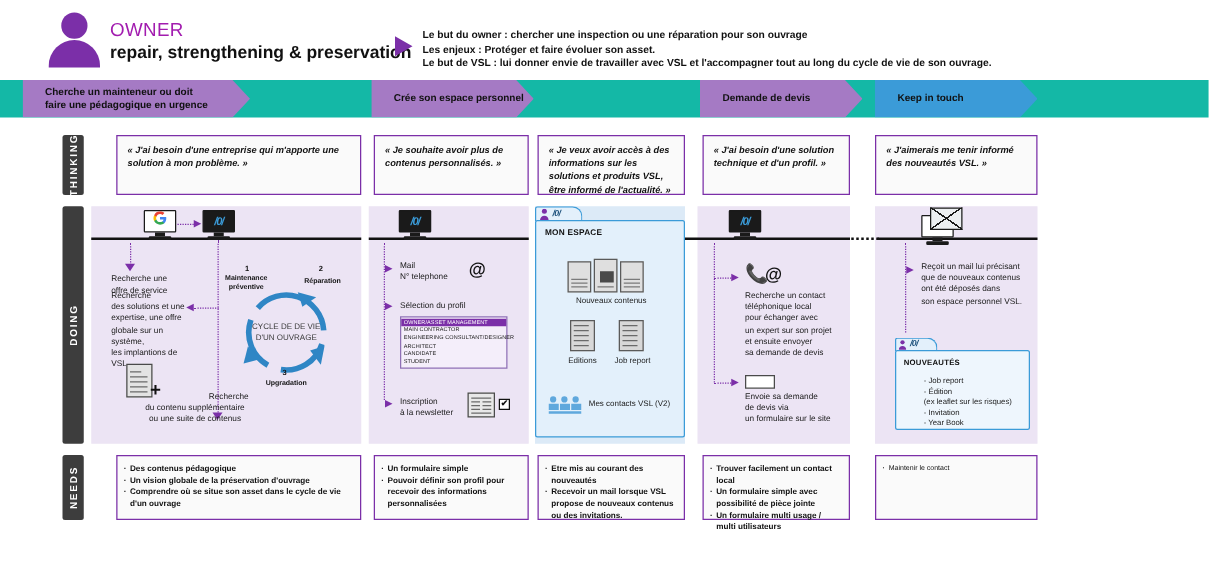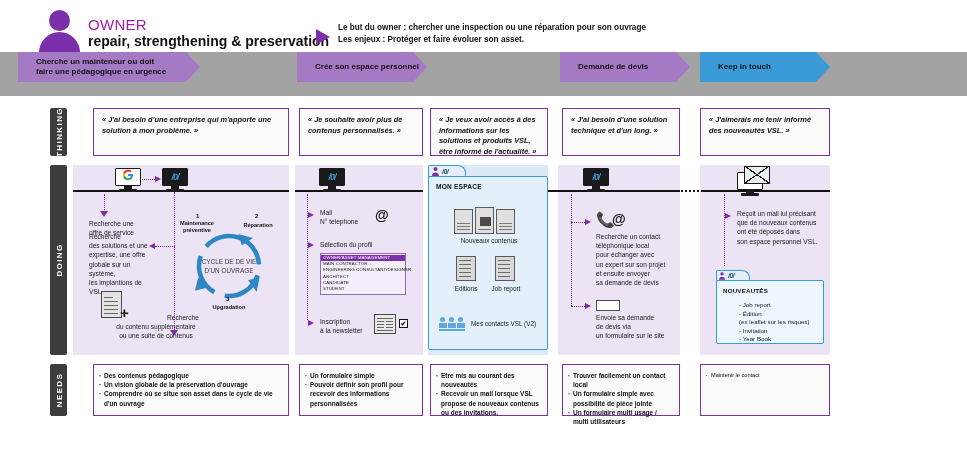--- a/index.html
+++ b/index.html
@@ -19,21 +19,21 @@
   .persona-head{position:absolute;left:11px;top:0;width:21px;height:21px;border-radius:50%;background:#7b2fa8;}
   .persona-body{position:absolute;left:1px;top:22px;width:41px;height:22px;background:#7b2fa8;
      border-radius:21px 21px 0 0;}
   .persona-title{position:absolute;left:88px;top:16px;font-size:15px;font-weight:normal;letter-spacing:.3px;color:#a21caf;}
   .persona-sub{position:absolute;left:88px;top:33px;font-size:14px;font-weight:bold;color:#111;}
   .goal-arrow{position:absolute;left:316px;top:29px;width:0;height:0;
      border-top:8px solid transparent;border-bottom:8px solid transparent;border-left:14px solid #7b2fa8;}
   .goal-lines{position:absolute;left:338px;top:22px;font-size:8.2px;font-weight:bold;line-height:11.6px;color:#111;white-space:nowrap;}
 
   
-  .banner{position:absolute;left:0;top:52px;width:967px;height:44px;background:#a3a3a3;}
+  .banner{position:absolute;left:0;top:64px;width:967px;height:30px;background:#14b8a6;}
   .chev{position:absolute;top:0;height:30px;display:flex;align-items:center;
      font-size:8px;font-weight:bold;color:#111;line-height:10px;}
   .chev .chev-bg{position:absolute;left:0;top:0;height:30px;width:100%;
      clip-path:polygon(0 0, calc(100% - 14px) 0, 100% 50%, calc(100% - 14px) 100%, 0 100%);}
   .chev .chev-tx{position:relative;z-index:2;padding-left:18px;}
   .chev.two .chev-tx{line-height:10.5px;}
 
   
   .rowlabel{position:absolute;background:#3d3d3d;border-radius:2px;}
   .rowlabel span{
@@ -142,20 +142,21 @@
     <div class="persona-icon">
       <div class="persona-head"></div>
         <div class="persona-body"></div>
     </div>
     <div class="persona-title">OWNER</div>
     <div class="persona-sub">repair, strengthening &amp; preservation</div>
     <div class="goal-arrow"></div>
     <div class="goal-lines">
       <div>Le but du owner : chercher une inspection ou une réparation pour son ouvrage</div>
       <div>Les enjeux : Protéger et faire évoluer son asset.</div>
+      <div>Le but de VSL : lui donner envie de travailler avec VSL et l'accompagner tout au long du cycle de vie de son ouvrage.</div>
     </div>
   </div>
 
   <div class="banner">
     <div class="chev two" style="left:18px;width:182px;">
       <div class="chev-bg" style="background:#a57ac4;"></div>
       <div class="chev-tx">
         <div>Cherche un mainteneur ou doit</div>
           <div>faire une pédagogique en urgence</div>
       </div>
@@ -187,21 +188,21 @@
   <div class="think" style="left:93px;width:196px;">
     <p>« J'ai besoin d'une entreprise qui m'apporte une solution à mon problème. »</p>
     </div>
   <div class="think" style="left:299px;width:124px;">
     <p>« Je souhaite avoir plus de contenus personnalisés. »</p>
     </div>
   <div class="think" style="left:430px;width:118px;">
     <p>« Je veux avoir accès à des informations sur les solutions et produits VSL, être informé de l'actualité. »</p>
     </div>
   <div class="think" style="left:562px;width:118px;">
-    <p>« J'ai besoin d'une solution technique et d'un long. »</p>
+    <p>« J'ai besoin d'une solution technique et d'un profil. »</p>
     </div>
   <div class="think" style="left:700px;width:130px;">
     <p>« J'aimerais me tenir informé des nouveautés VSL. »</p>
     </div>
 
   <div class="doingcol" style="left:73px;width:216px;"></div>
   <div class="doingcol" style="left:295px;width:128px;"></div>
   <div class="doingcol blue" style="left:428px;width:120px;"></div>
   <div class="doingcol" style="left:558px;width:122px;"></div>
   <div class="doingcol" style="left:700px;width:130px;"></div>

